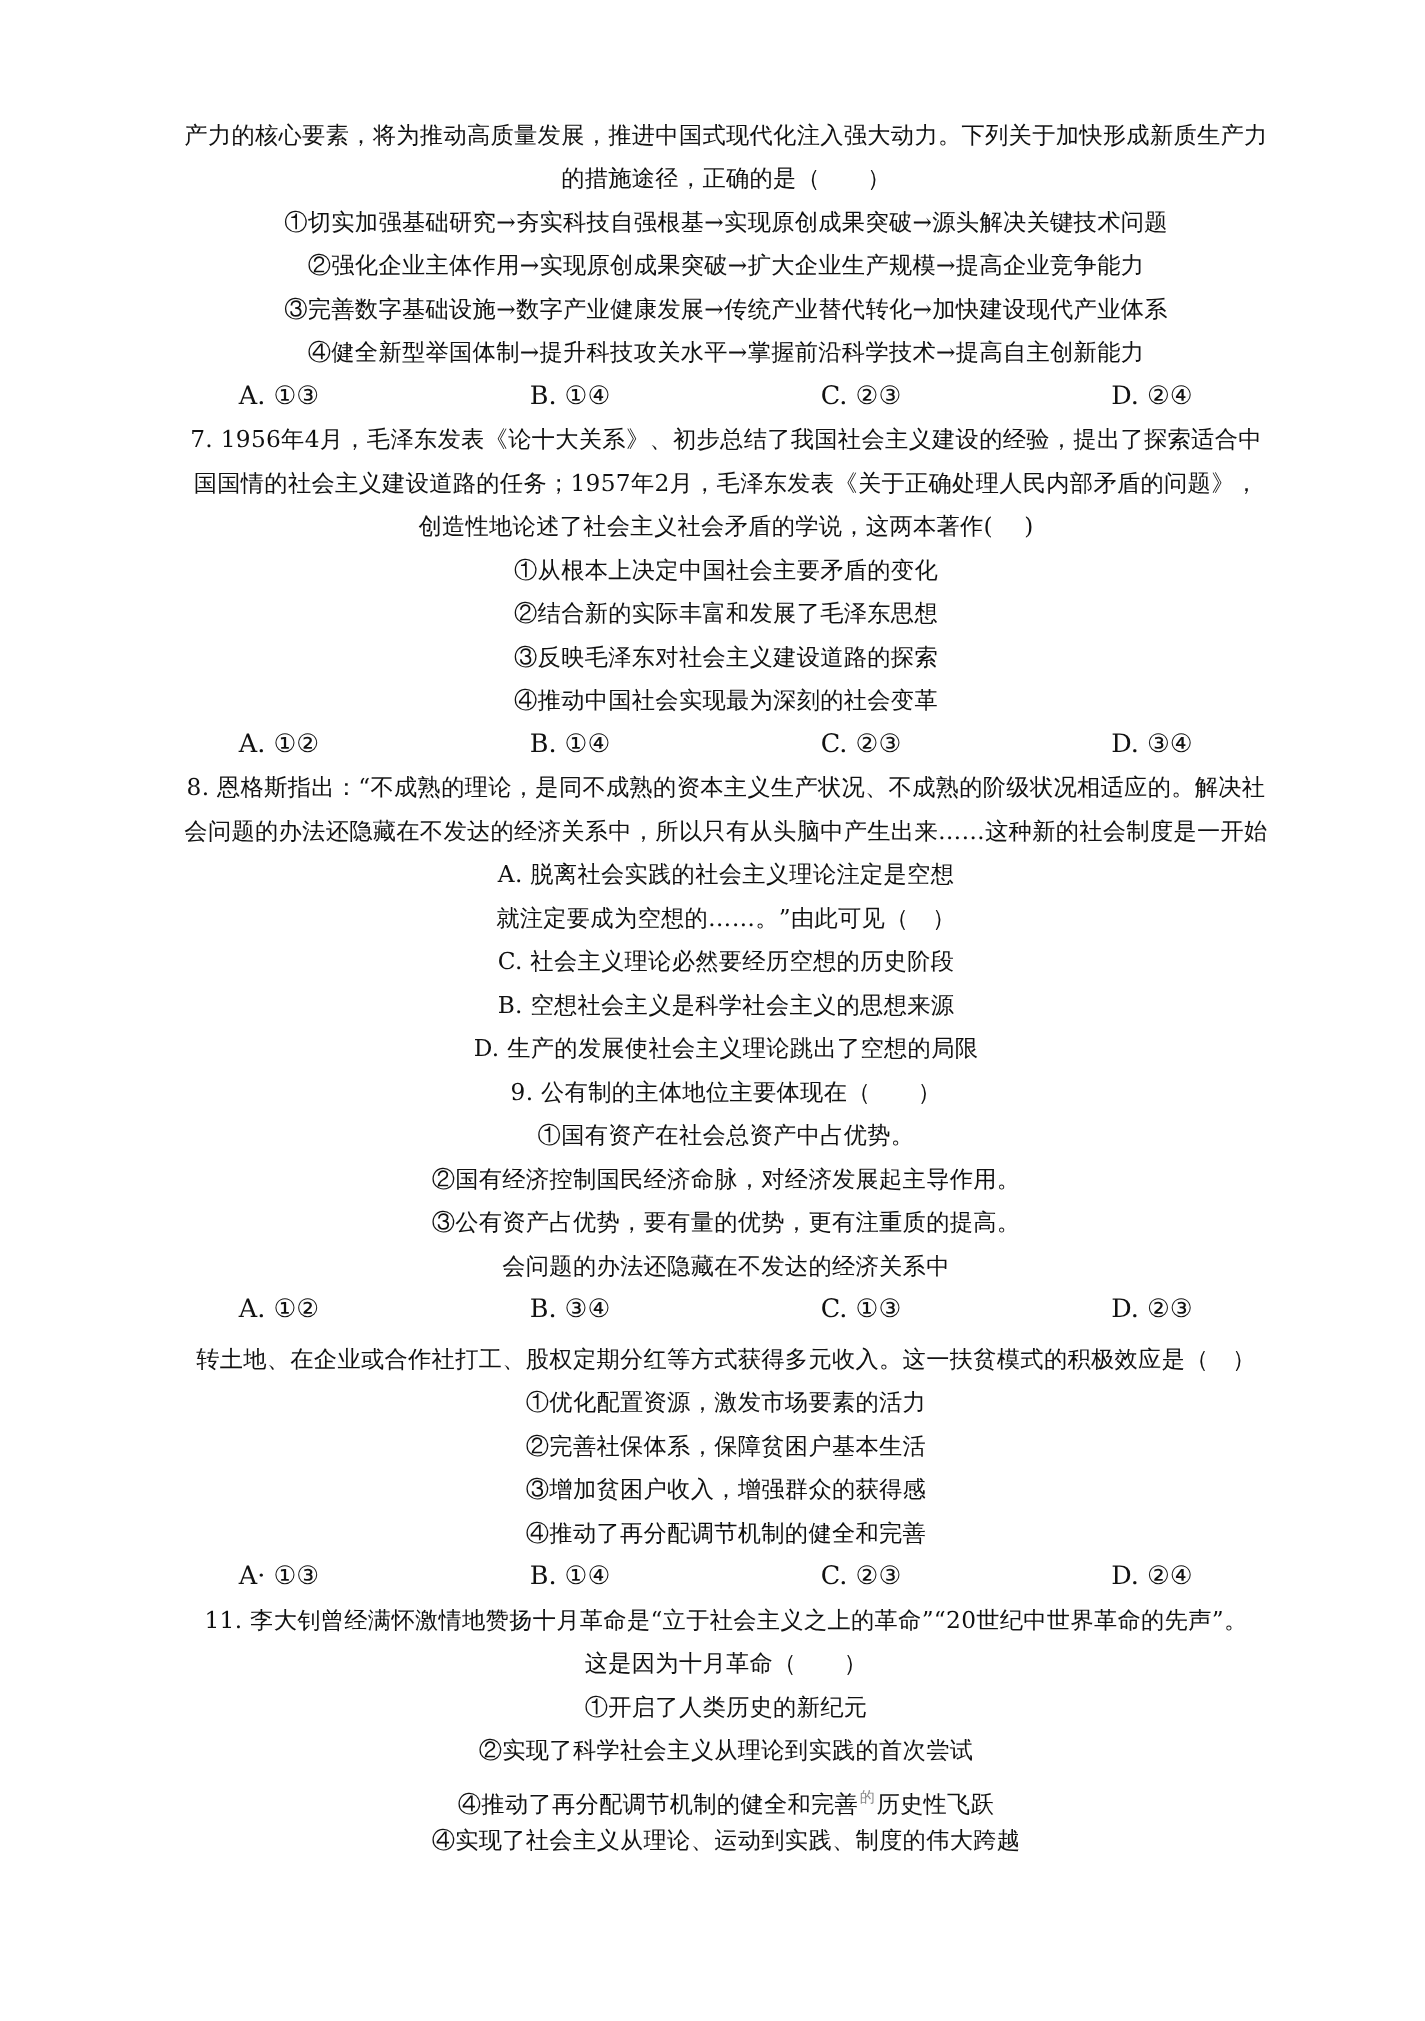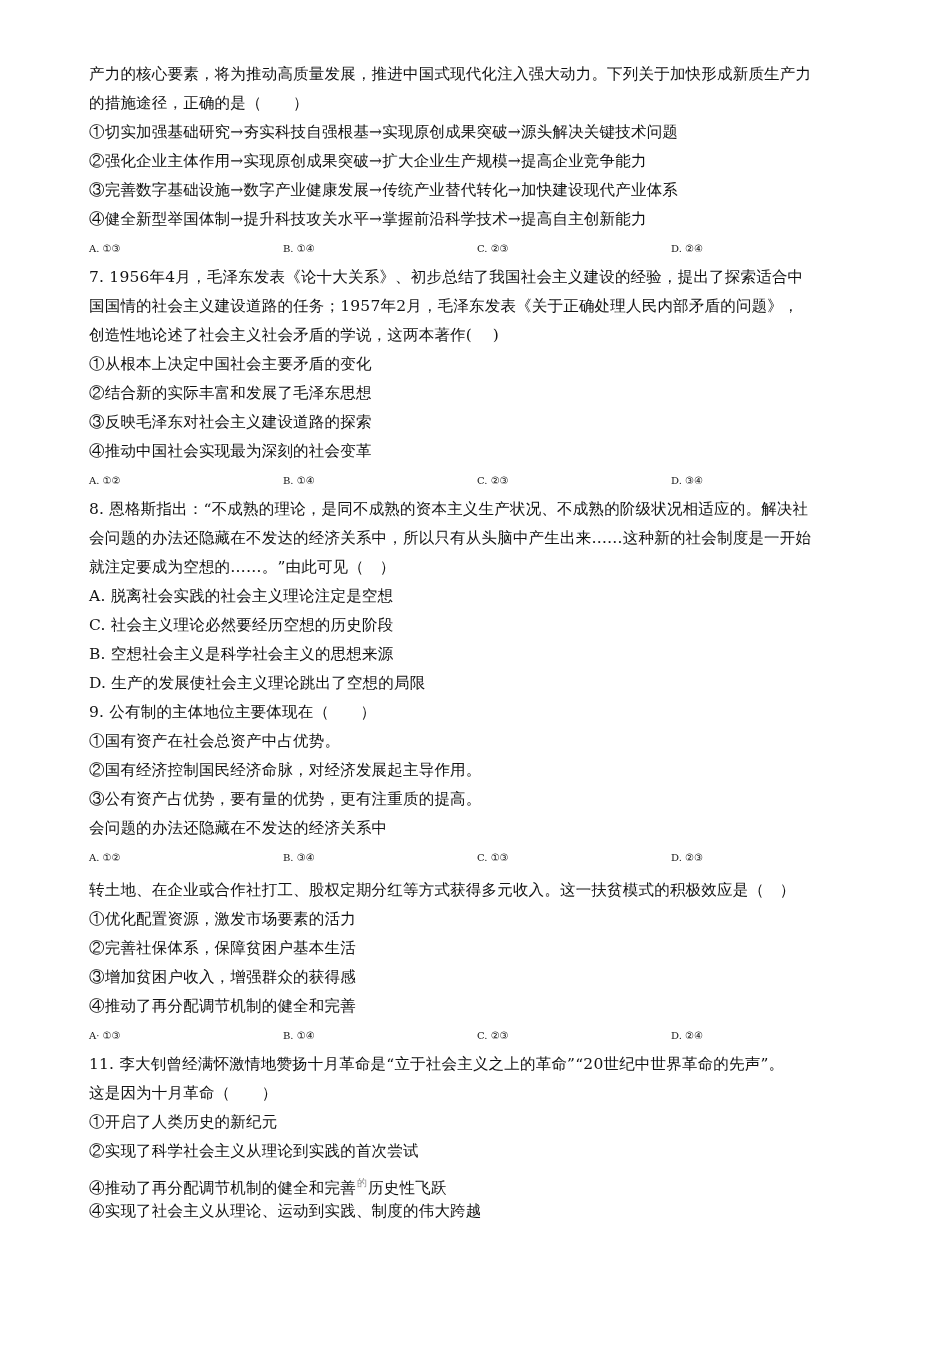--- a/index.html
+++ b/index.html
@@ -11,33 +11,34 @@
     width: 950px;
     height: 1347px;
     position: relative;
     overflow: hidden;
     font-family: "DejaVu Serif", "Liberation Serif", serif;
     color: #111111;
   }
   .page {
     position: absolute;
     left: 89px;
-    top: 60px;
+    top: 76px;
     width: 790px;
+    text-align: center;
   }
   .line {
     font-size: 15.5px;
     line-height: 29px;
     height: 29px;
     white-space: nowrap;
     letter-spacing: 0.2px;
   }
   .options {
     display: flex;
-    font-size: 10px;
+    font-size: 17px;
     line-height: 29px;
     height: 29px;
     white-space: nowrap;
   }
   .options .opt {
     width: 194px;
   }
   .sup {
     font-size: 10px;
     color: #888888;
@@ -78,22 +79,22 @@
       <span class="opt">A. ①②</span>
       <span class="opt">B. ①④</span>
       <span class="opt">C. ②③</span>
       <span class="opt">D. ③④</span>
     </div>
   </div>
 
   <div class="question">
     <div class="line">8. 恩格斯指出：“不成熟的理论，是同不成熟的资本主义生产状况、不成熟的阶级状况相适应的。解决社</div>
     <div class="line">会问题的办法还隐藏在不发达的经济关系中，所以只有从头脑中产生出来……这种新的社会制度是一开始</div>
+    <div class="line">A. 脱离社会实践的社会主义理论注定是空想</div>
     <div class="line">就注定要成为空想的……。”由此可见（　）</div>
-    <div class="line">A. 脱离社会实践的社会主义理论注定是空想</div>
     <div class="line">C. 社会主义理论必然要经历空想的历史阶段</div>
     <div class="line">B. 空想社会主义是科学社会主义的思想来源</div>
     <div class="line">D. 生产的发展使社会主义理论跳出了空想的局限</div>
   </div>
 
   <div class="question">
     <div class="line">9. 公有制的主体地位主要体现在（　　）</div>
     <div class="line">①国有资产在社会总资产中占优势。</div>
     <div class="line">②国有经济控制国民经济命脉，对经济发展起主导作用。</div>
     <div class="line">③公有资产占优势，要有量的优势，更有注重质的提高。</div>

